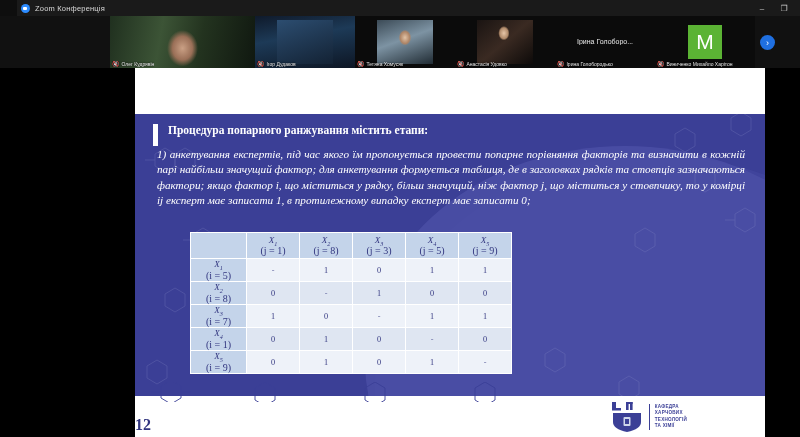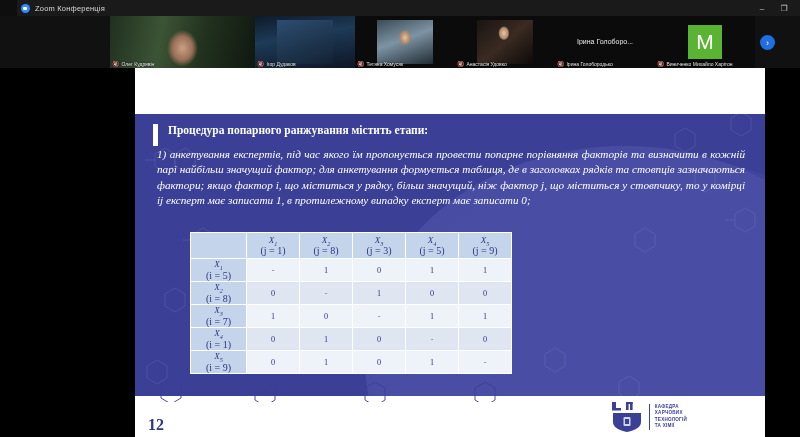--- a/index.html
+++ b/index.html
@@ -191,21 +191,21 @@
   .vsub { font-size: 10px; display: block; margin-top: -1px; }
   .cell-dash { color: #6b6fa5; }
 
   
   .slide-footer {
     position: absolute; left: 0; bottom: 0;
     width: 630px; height: 41px; background: #ffffff;
   }
   .footer-hex { position: absolute; left: 0; top: -14px; width: 630px; height: 20px; }
   .pagenum {
-    position: absolute; left: 13px; bottom: 3px;
+    position: absolute; left: 0; bottom: 3px;
     color: #31357f; font-family: "Liberation Serif", serif;
     font-size: 16px; font-weight: bold;
   }
   .logo-block {
     position: absolute; right: 78px; bottom: 5px;
     display: flex; align-items: center; gap: 5px;
   }
   .logo-mark { width: 34px; height: 31px; }
   .logo-divider { width: 1px; height: 26px; background: #3b3f96; }
   .logo-text {

